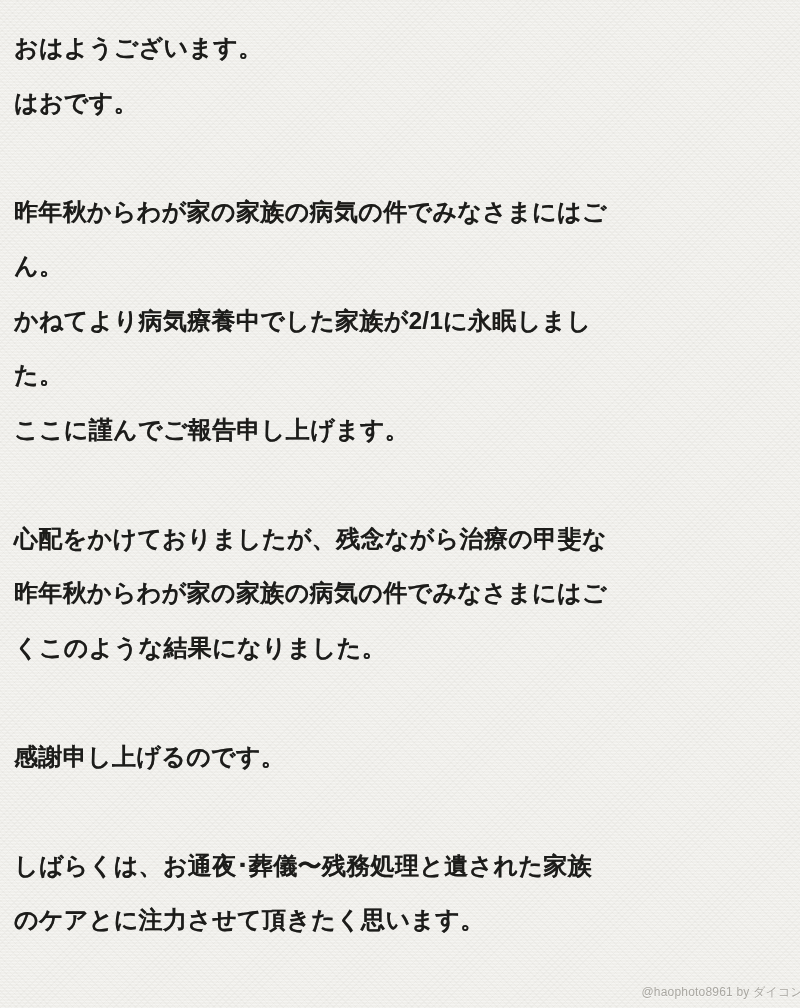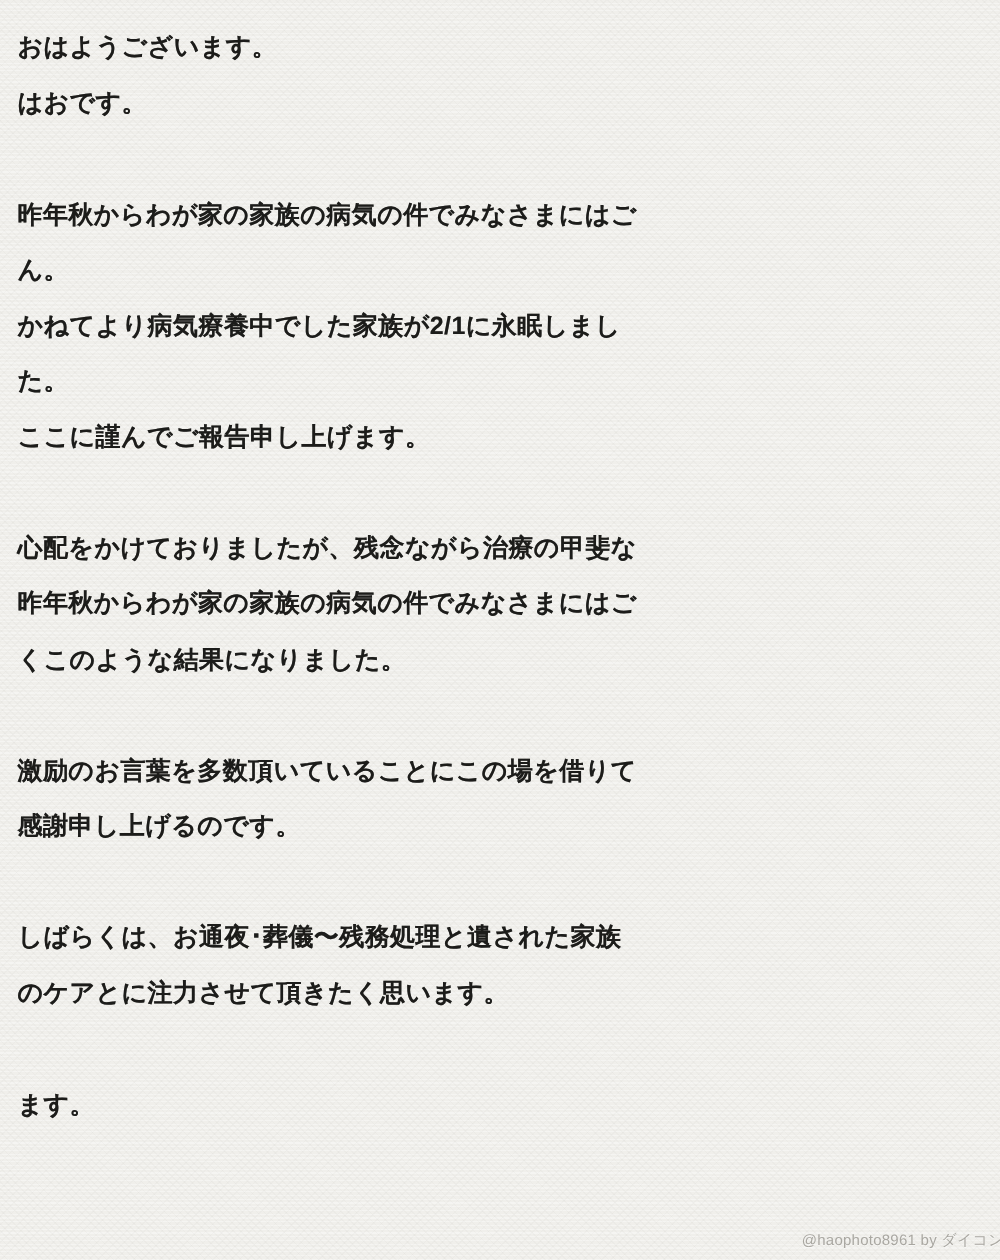--- a/index.html
+++ b/index.html
@@ -19,29 +19,30 @@
       repeating-linear-gradient(0deg, rgba(255,255,255,0.35) 0 1px, transparent 1px 3px);
     font-family: "Liberation Sans", "DejaVu Sans", sans-serif;
   }
   .text-block {
     position: absolute;
     left: 14px;
     top: 16px;
     right: 4px;
   }
   .line {
-    font-size: 20px;
+    font-size: 24px;
     line-height: 44.5px;
     min-height: 44.5px;
     font-weight: 700;
     color: #1c1c1a;
     letter-spacing: 0.35px;
     white-space: nowrap;
     overflow: visible;
     text-shadow: 0 0 0.5px rgba(30,30,28,0.55);
+    margin-top: 10px;
   }
   .watermark {
     position: absolute;
     right: -3px;
     bottom: 7px;
     font-size: 12px;
     font-weight: 400;
     letter-spacing: 0.2px;
     color: #a9a7a1;
     text-shadow: 0 1px 0 rgba(255,255,255,0.55);
@@ -58,21 +59,20 @@
   <div class="line">昨年秋からわが家の家族の病気の件でみなさまにはご</div>
   <div class="line">ん。</div>
   <div class="line">かねてより病気療養中でした家族が2/1に永眠しまし</div>
   <div class="line">た。</div>
   <div class="line">ここに謹んでご報告申し上げます。</div>
   <div class="line"></div>
   <div class="line">心配をかけておりましたが、残念ながら治療の甲斐な</div>
   <div class="line">昨年秋からわが家の家族の病気の件でみなさまにはご</div>
   <div class="line">くこのような結果になりました。</div>
   <div class="line"></div>
-  <div class="line">激励のお言葉を多数頂いていることにこの場を借りて</div>
   <div class="line">感謝申し上げるのです。</div>
   <div class="line"></div>
   <div class="line">しばらくは、お通夜･葬儀〜残務処理と遺された家族</div>
   <div class="line">のケアとに注力させて頂きたく思います。</div>
   <div class="line"></div>
   <div class="line">ます。</div>
 </div>
 
 <div class="watermark">@haophoto8961 by ダイコン</div>
 

